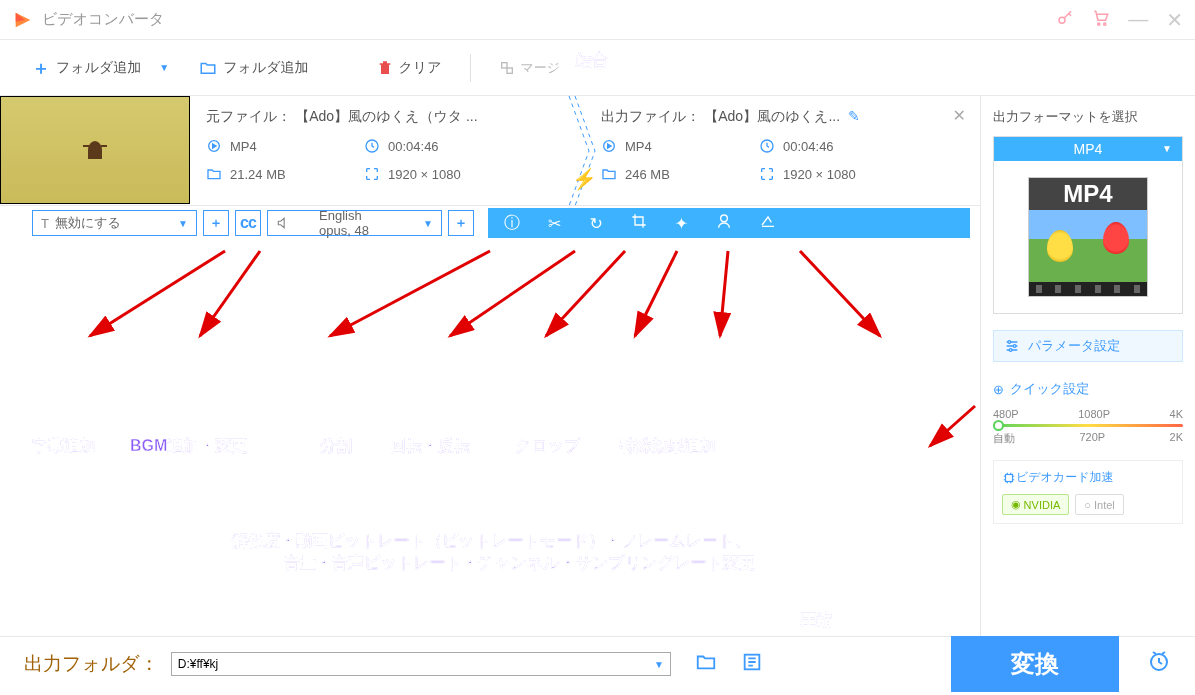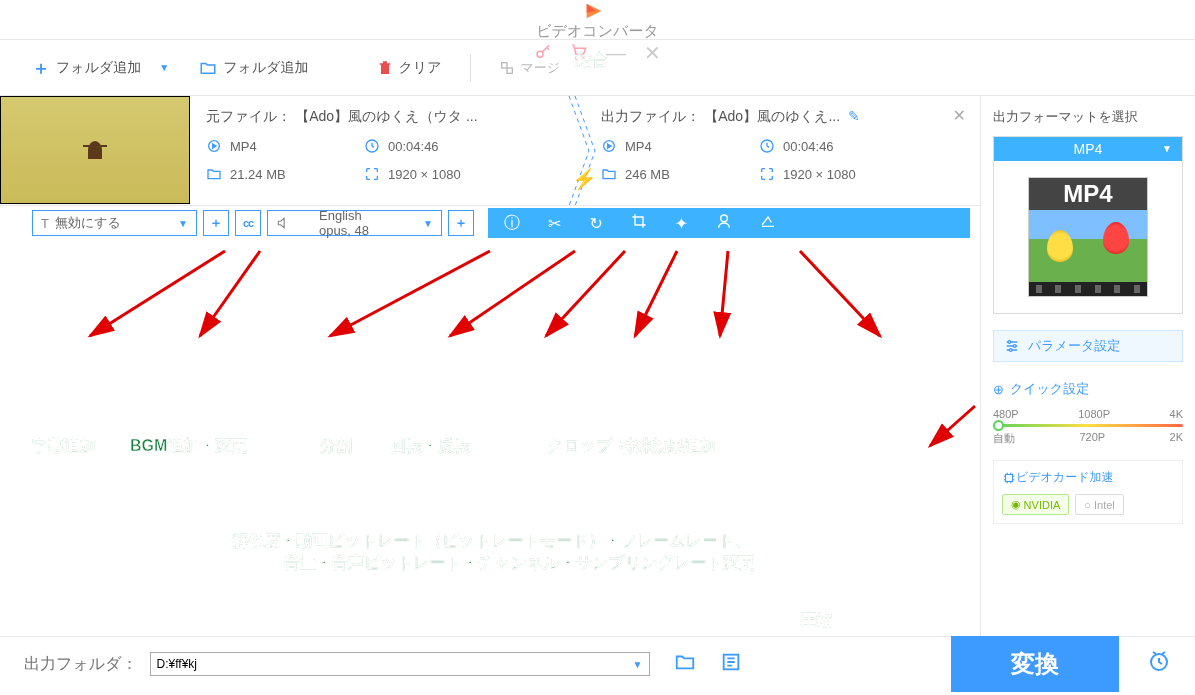--- a/index.html
+++ b/index.html
@@ -1,18 +1,18 @@
 <!DOCTYPE html>
 <html><head>
 <meta charset="utf-8">
 <style>
   * { box-sizing: border-box; margin: 0; padding: 0; }
   body { width: 1195px; height: 695px; font-family: "Meiryo", "Hiragino Sans", sans-serif; font-size: 13px; background: #fff; position: relative; overflow: hidden; }
   
-  .titlebar { height: 40px; display: flex; align-items: center; padding: 0 12px; border-bottom: 1px solid #e8e8e8; flex-direction: column; }
+  .titlebar { height: 40px; display: flex; align-items: center; padding: 0 12px; border-bottom: 1px solid #e8e8e8; }
   .titlebar .logo { width: 22px; height: 22px; margin-right: 8px; }
   .titlebar .title { color: #999; font-size: 15px; flex: 1; }
   .titlebar .winctl { display: flex; gap: 18px; align-items: center; }
   .titlebar .winctl span { color: #ccc; cursor: pointer; }
   .titlebar .key-icon { color: #f7a; }
   .titlebar .cart-icon { color: #f7a; }
   
   .topbar { height: 56px; display: flex; align-items: center; padding: 0 32px; gap: 18px; border-bottom: 1px solid #e8e8e8; position: relative; }
   .tbtn { display: flex; align-items: center; gap: 6px; cursor: pointer; font-size: 14px; color: #555; }
   .tbtn .plus { color: #3d9bff; font-size: 18px; font-weight: bold; }
@@ -39,26 +39,26 @@
   .close-x { position: absolute; top: 10px; right: 14px; color: #aaa; font-size: 16px; cursor: pointer; }
   .edit-pencil { color: #3d9bff; cursor: pointer; margin-left: 4px; }
   .arrow-divider { position: absolute; left: 50%; top: 0; bottom: 0; transform: translateX(-50%); display: flex; align-items: center; justify-content: center; }
   .arrow-divider svg { height: 110px; }
   .bolt { position: absolute; left: 50%; bottom: 14px; transform: translateX(-50%); color: #ff9a1a; font-size: 20px; }
   
   .editbar { height: 34px; display: flex; align-items: center; gap: 6px; padding: 0 10px 0 32px; }
   .sel { display: flex; align-items: center; gap: 6px; border: 1px solid #3d9bff; height: 26px; padding: 0 8px; background: #fff; color: #666; font-size: 13px; }
   .sel .caret { color: #3d9bff; font-size: 10px; margin-left: auto; }
   .sq-btn { width: 26px; height: 26px; border: 1px solid #3d9bff; display: flex; align-items: center; justify-content: center; color: #3d9bff; font-weight: bold; cursor: pointer; background: #fff; }
-  .sq-btn.cc { font-size: 11px; letter-spacing: -1px; }
+  .sq-btn.cc { font-size: 16px; letter-spacing: -1px; }
   .toolstrip { flex: 1; height: 30px; background: #3db3ff; display: flex; align-items: center; gap: 28px; padding: 0 16px; margin-left: 8px; }
   .toolstrip .ti { color: #fff; font-size: 16px; cursor: pointer; }
   
   .annotation-arrow { position: absolute; pointer-events: none; }
-  .ann-label { position: absolute; color: #15803d; font-size: 16px; font-weight: bold; -webkit-text-stroke: 0.5px #fff; text-shadow: 0 0 2px #fff, 0 0 2px #fff; white-space: nowrap; }
+  .ann-label { position: absolute; color: #8b5cf6; font-size: 16px; font-weight: bold; -webkit-text-stroke: 0.5px #fff; text-shadow: 0 0 2px #fff, 0 0 2px #fff; white-space: nowrap; }
   
   .rightpane .rtitle { font-size: 13px; color: #555; margin-bottom: 10px; }
   .format-box { border: 1px solid #ddd; padding: 0; }
   .format-head { background: #3db3ff; color: #fff; text-align: center; padding: 4px; font-size: 14px; position: relative; }
   .format-head .caret { position: absolute; right: 10px; top: 6px; font-size: 10px; }
   .format-body { padding: 16px; display: flex; align-items: center; justify-content: center; }
   .mp4-thumb { width: 120px; height: 120px; background: #fff; border: 1px solid #ccc; position: relative; display:flex; flex-direction:column; }
   .mp4-label { background: #444; color: #fff; font-size: 24px; font-weight: bold; text-align: center; padding: 2px 0; }
   .mp4-img { flex:1; background: linear-gradient(#7ec0ff 40%, #6ab04c 40%); position: relative; overflow: hidden; }
   .balloon { position: absolute; width: 26px; height: 32px; background: radial-gradient(circle, #ff4444 60%, #cc0000); border-radius: 50% 50% 50% 50% / 60% 60% 40% 40%; }
@@ -76,21 +76,21 @@
   .res-handle { position:absolute; left:0; top:-4px; width:11px; height:11px; border-radius:50%; background:#fff; border:2px solid #5ad45a; }
   
   .gpu-box { margin-top: 12px; border: 1px solid #eee; padding: 8px; }
   .gpu-title { display: flex; align-items: center; gap: 0; color: #3d9bff; font-size: 12px; margin-bottom: 8px; }
   .gpu-badges { display: flex; gap: 6px; }
   .badge { border: 1px solid #ddd; padding: 3px 8px; font-size: 11px; display: flex; align-items: center; gap: 3px; border-radius: 2px; }
   .badge.nvidia { color: #76b900; background: #f4ffe8; border-color: #b8e68a; }
   .badge.intel { color: #aaa; }
   
   .bottombar { height: 55px; border-top: 1px solid #e8e8e8; display: flex; align-items: center; padding: 0 24px; gap: 12px; }
-  .outfolder-label { font-size: 16px; color: #737373; }
+  .outfolder-label { font-size: 19px; color: #a16207; }
   .outfolder-input { flex: 0 0 500px; height: 24px; border: 1px solid #aaa; padding: 0 6px; font-size: 12px; display: flex; align-items: center; justify-content: space-between; }
   .outfolder-input .caret { color: #3d9bff; font-size: 10px; }
   .bb-icon { color: #3d9bff; font-size: 20px; cursor: pointer; margin-left: 12px; }
   .convert-btn { margin-left: auto; background: #3d9bff; color: #fff; font-size: 24px; font-weight: bold; padding: 12px 60px; cursor: pointer; }
   .clock-icon { color: #3d9bff; font-size: 22px; margin-left: 16px; cursor: pointer; }
   
   svg { overflow: visible; }
 </style>
 </head>
 <body>
@@ -280,21 +280,21 @@
       <line x1="625" y1="155" x2="546" y2="240" stroke="#e00000" stroke-width="3" marker-end="url(#ah)"></line>
       <line x1="677" y1="155" x2="635" y2="240" stroke="#e00000" stroke-width="3" marker-end="url(#ah)"></line>
       <line x1="728" y1="155" x2="720" y2="240" stroke="#e00000" stroke-width="3" marker-end="url(#ah)"></line>
       <line x1="800" y1="155" x2="880" y2="240" stroke="#e00000" stroke-width="3" marker-end="url(#ah)"></line>
       <line x1="975" y1="310" x2="930" y2="350" stroke="#e00000" stroke-width="3" marker-end="url(#ah)"></line>
     </svg>
     <div class="ann-label" style="top:340px; left:32px;">字幕追加</div>
     <div class="ann-label" style="top:340px; left:130px;">BGM追加・変更</div>
     <div class="ann-label" style="top:340px; left:320px;">分割</div>
     <div class="ann-label" style="top:340px; left:390px;">回転・反転</div>
-    <div class="ann-label" style="top:340px; left:515px;margin-left:32px;">クロップ</div>
+    <div class="ann-label" style="top:340px; left:515px;">クロップ</div>
     <div class="ann-label" style="top:340px; left:620px;">特殊効果追加</div>
     <div class="ann-label" style="top:435px; left:232px;">解像度・動画ビットレート（ビットレートモード）・フレームレート、</div>
     <div class="ann-label" style="top:457px; left:284px;">音量・音声ビットレート・チャンネル・サンプリングレート変更</div>
   </div>
 
   <div class="rightpane">
     <div class="rtitle">出力フォーマットを選択</div>
     <div class="format-box">
       <div class="format-head"><span>MP4</span><span class="caret">▼</span></div>
       <div class="format-body">

